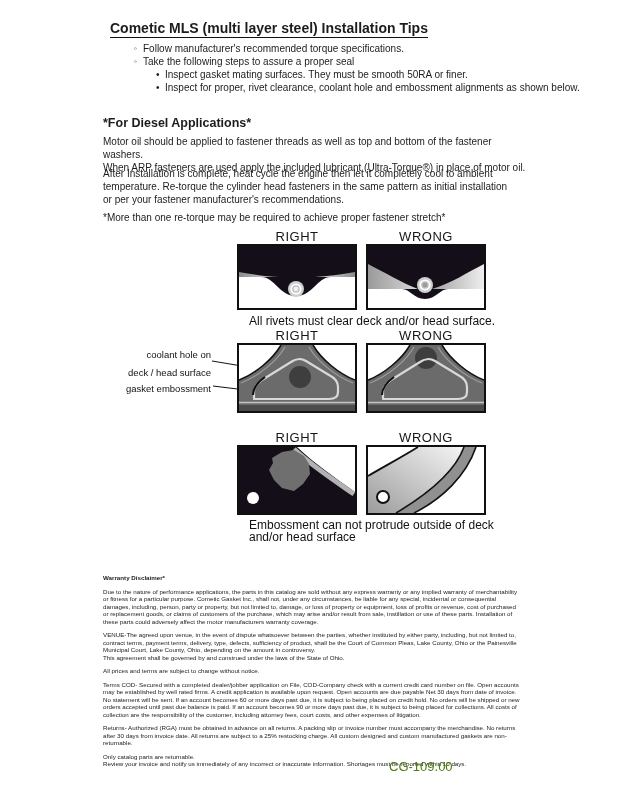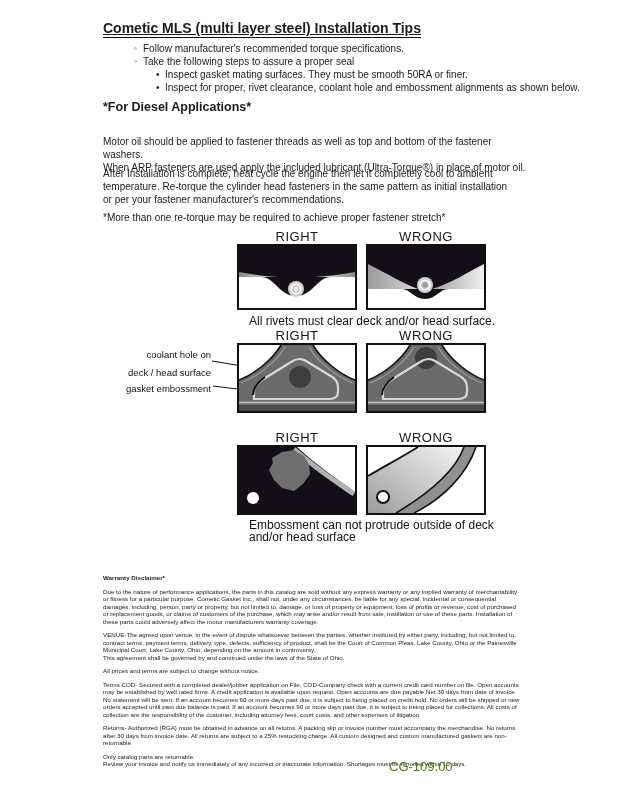--- a/index.html
+++ b/index.html
@@ -1,28 +1,28 @@
 <!DOCTYPE html>
 <html><head>
 <meta charset="utf-8">
 <style>
   html,body{margin:0;padding:0;background:#ffffff;}
   #page{position:relative;width:618px;height:800px;background:#ffffff;overflow:hidden;
         font-family:"Liberation Sans", sans-serif;color:#1c1c1c;}
 
   
-  #title{position:absolute;left:103px;top:20px;font-size:14px;font-weight:bold;text-decoration:underline;}
+  #title{position:absolute;left:110px;top:20px;font-size:14px;font-weight:bold;}
   #title .underline{border-bottom:1.6px solid #111;padding-bottom:1px;}
   #intro{position:absolute;left:95px;top:42px;width:430px;font-size:10px;line-height:13px;margin-left:39px;}
   .bullet-line{white-space:nowrap;}
   .bullet-marker{display:inline-block;width:9px;font-size:8px;vertical-align:1px;text-align:left;}
   .sub{padding-left:22px;}
   .sub .bullet-marker{width:9px;font-size:10px;vertical-align:0;}
 
-  #diesel-heading{position:absolute;left:103px;top:100px;font-size:12.5px;font-weight:bold;}
+  #diesel-heading{position:absolute;left:103px;top:116px;font-size:12.5px;font-weight:bold;}
   .para{position:absolute;left:103px;width:430px;font-size:10px;line-height:13px;white-space:pre-line;}
   #diesel-p1{top:135px;}
   #diesel-p2{top:167px;}
   #diesel-note{top:211px;}
 
   
   .diag-label{position:absolute;width:120px;text-align:center;font-size:13px;letter-spacing:.5px;color:#161616;}
   .diag-box{position:absolute;border:2px solid #101010;background:#fff;line-height:0;}
   .diag-caption{position:absolute;left:249px;font-size:12px;line-height:12px;color:#111;white-space:pre-line;}
 

